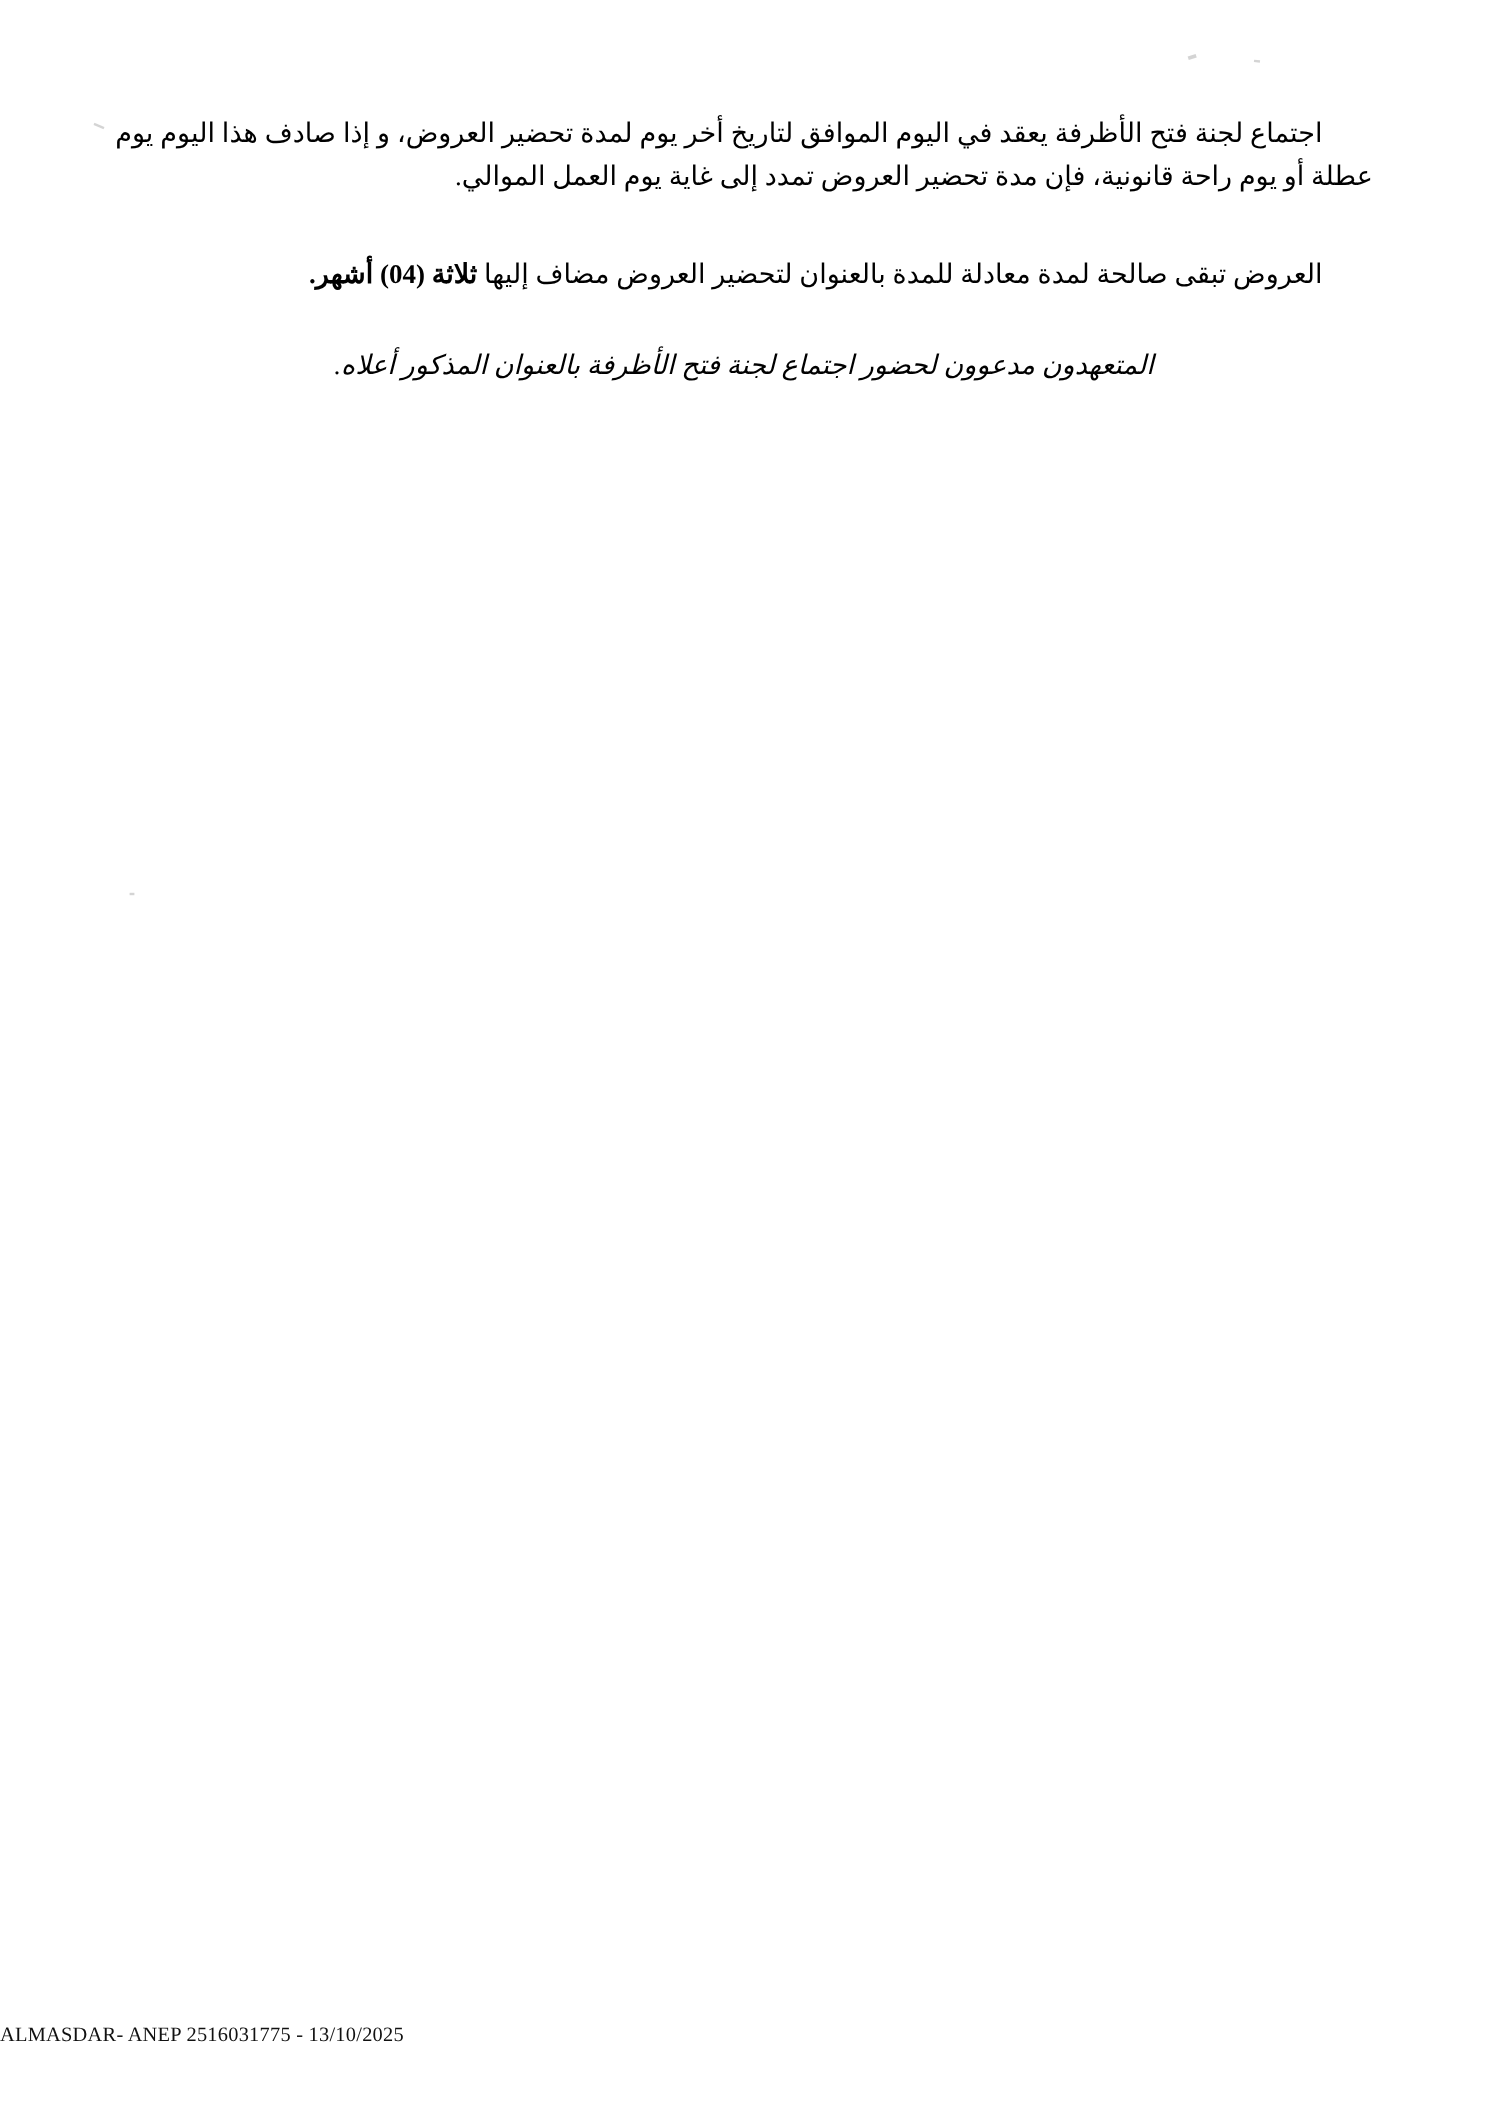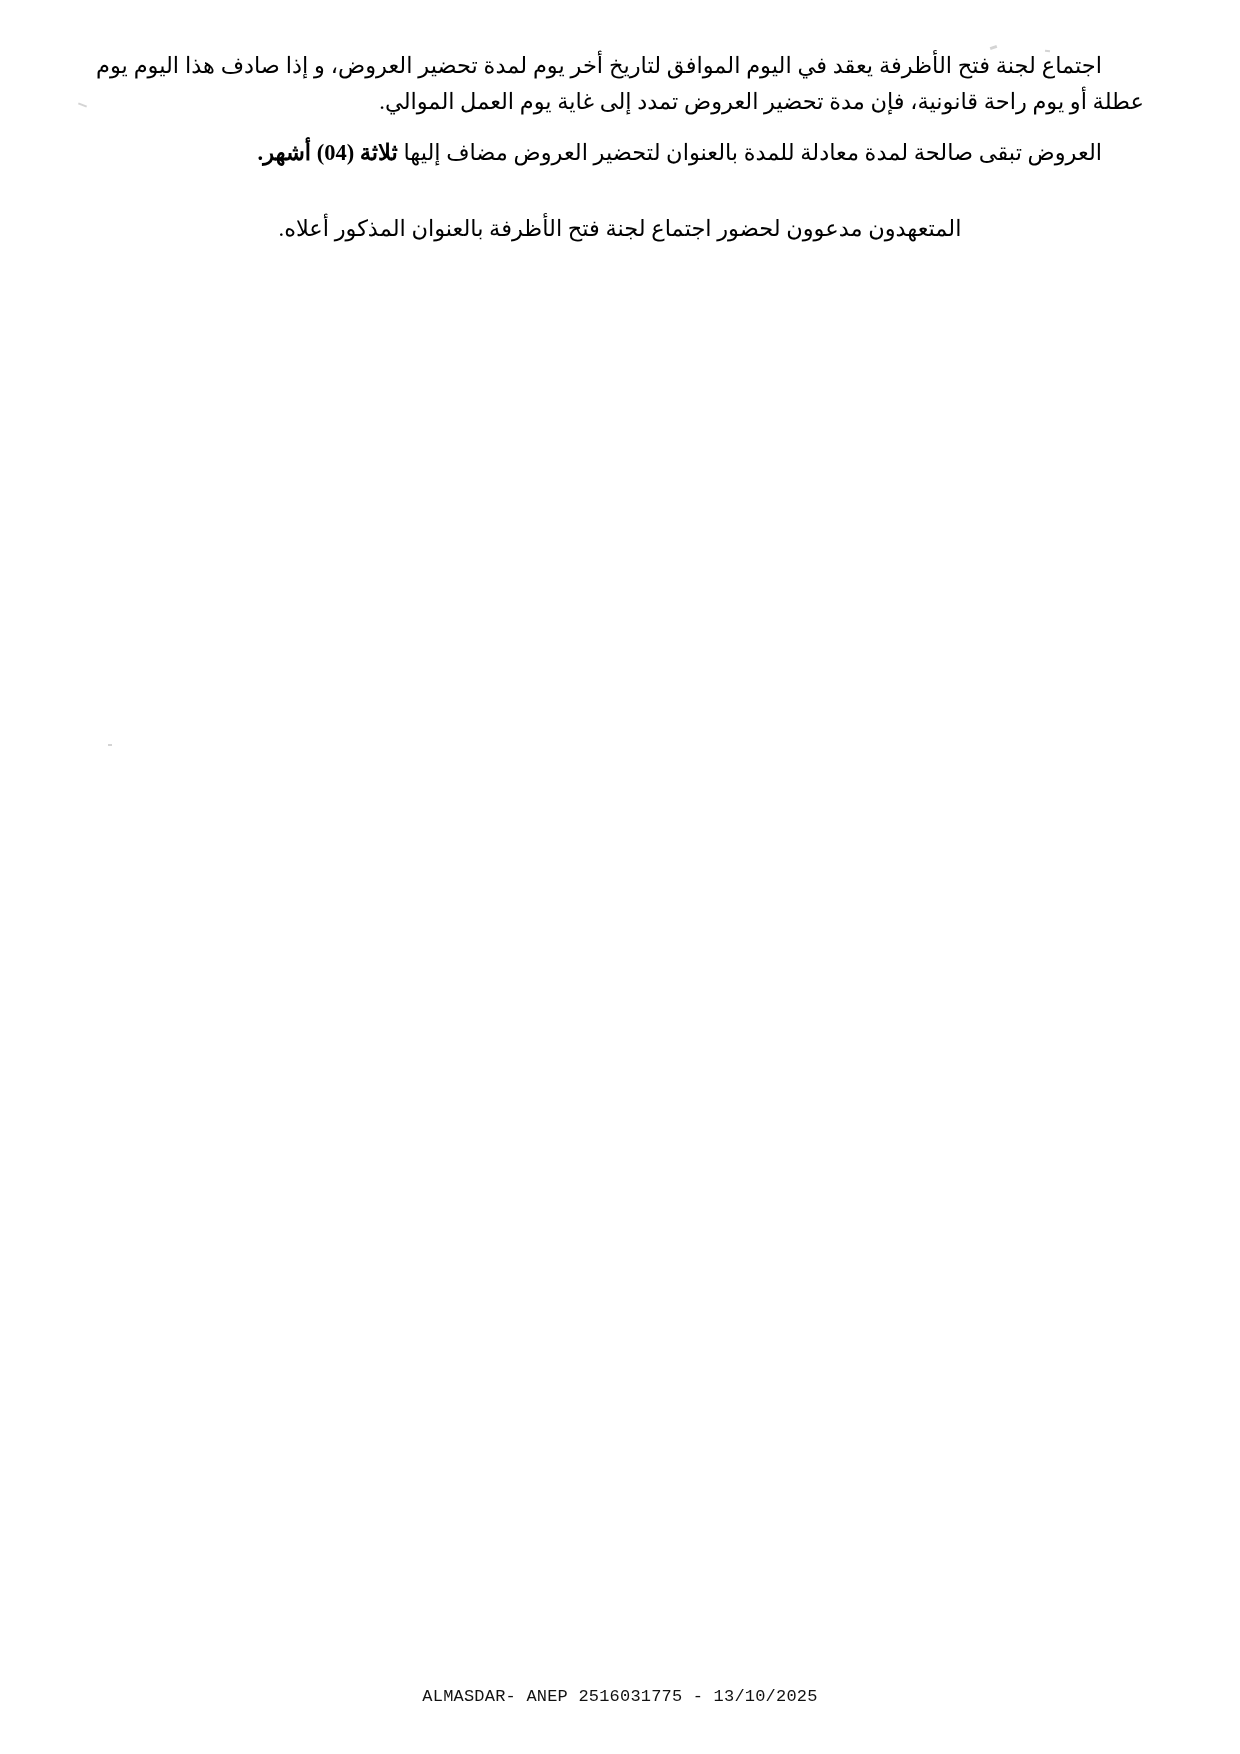--- a/index.html
+++ b/index.html
@@ -36,47 +36,48 @@
     line-height: 1.62;
     margin: 0 0 0 0;
     text-align: justify;
     text-align-last: right;
     direction: rtl;
     letter-spacing: 0.1px;
   }
 
   .para.indent {
     text-indent: 42px;
+    margin-top: 45px;
   }
 
   .para-1 {
     margin-bottom: 14px;
   }
 
   .para-2 {
     margin-bottom: 40px;
   }
 
   .para-3 {
     text-align: left;
     text-align-last: center;
+    font-style: italic;
   }
 
   .bold {
     font-weight: bold;
   }
 
   .footer {
     position: absolute;
     bottom: 48px;
     left: 0;
     right: 0;
-    text-align: center;
     direction: ltr;
-    font-family: Liberation Mono, monospace;
+    font-family: Liberation Serif, serif;
     font-size: 17px;
     color: #111111;
     letter-spacing: 0.2px;
   }
 
   
   .speck {
     position: absolute;
     background: #bdbdbd;
     opacity: 0.65;

